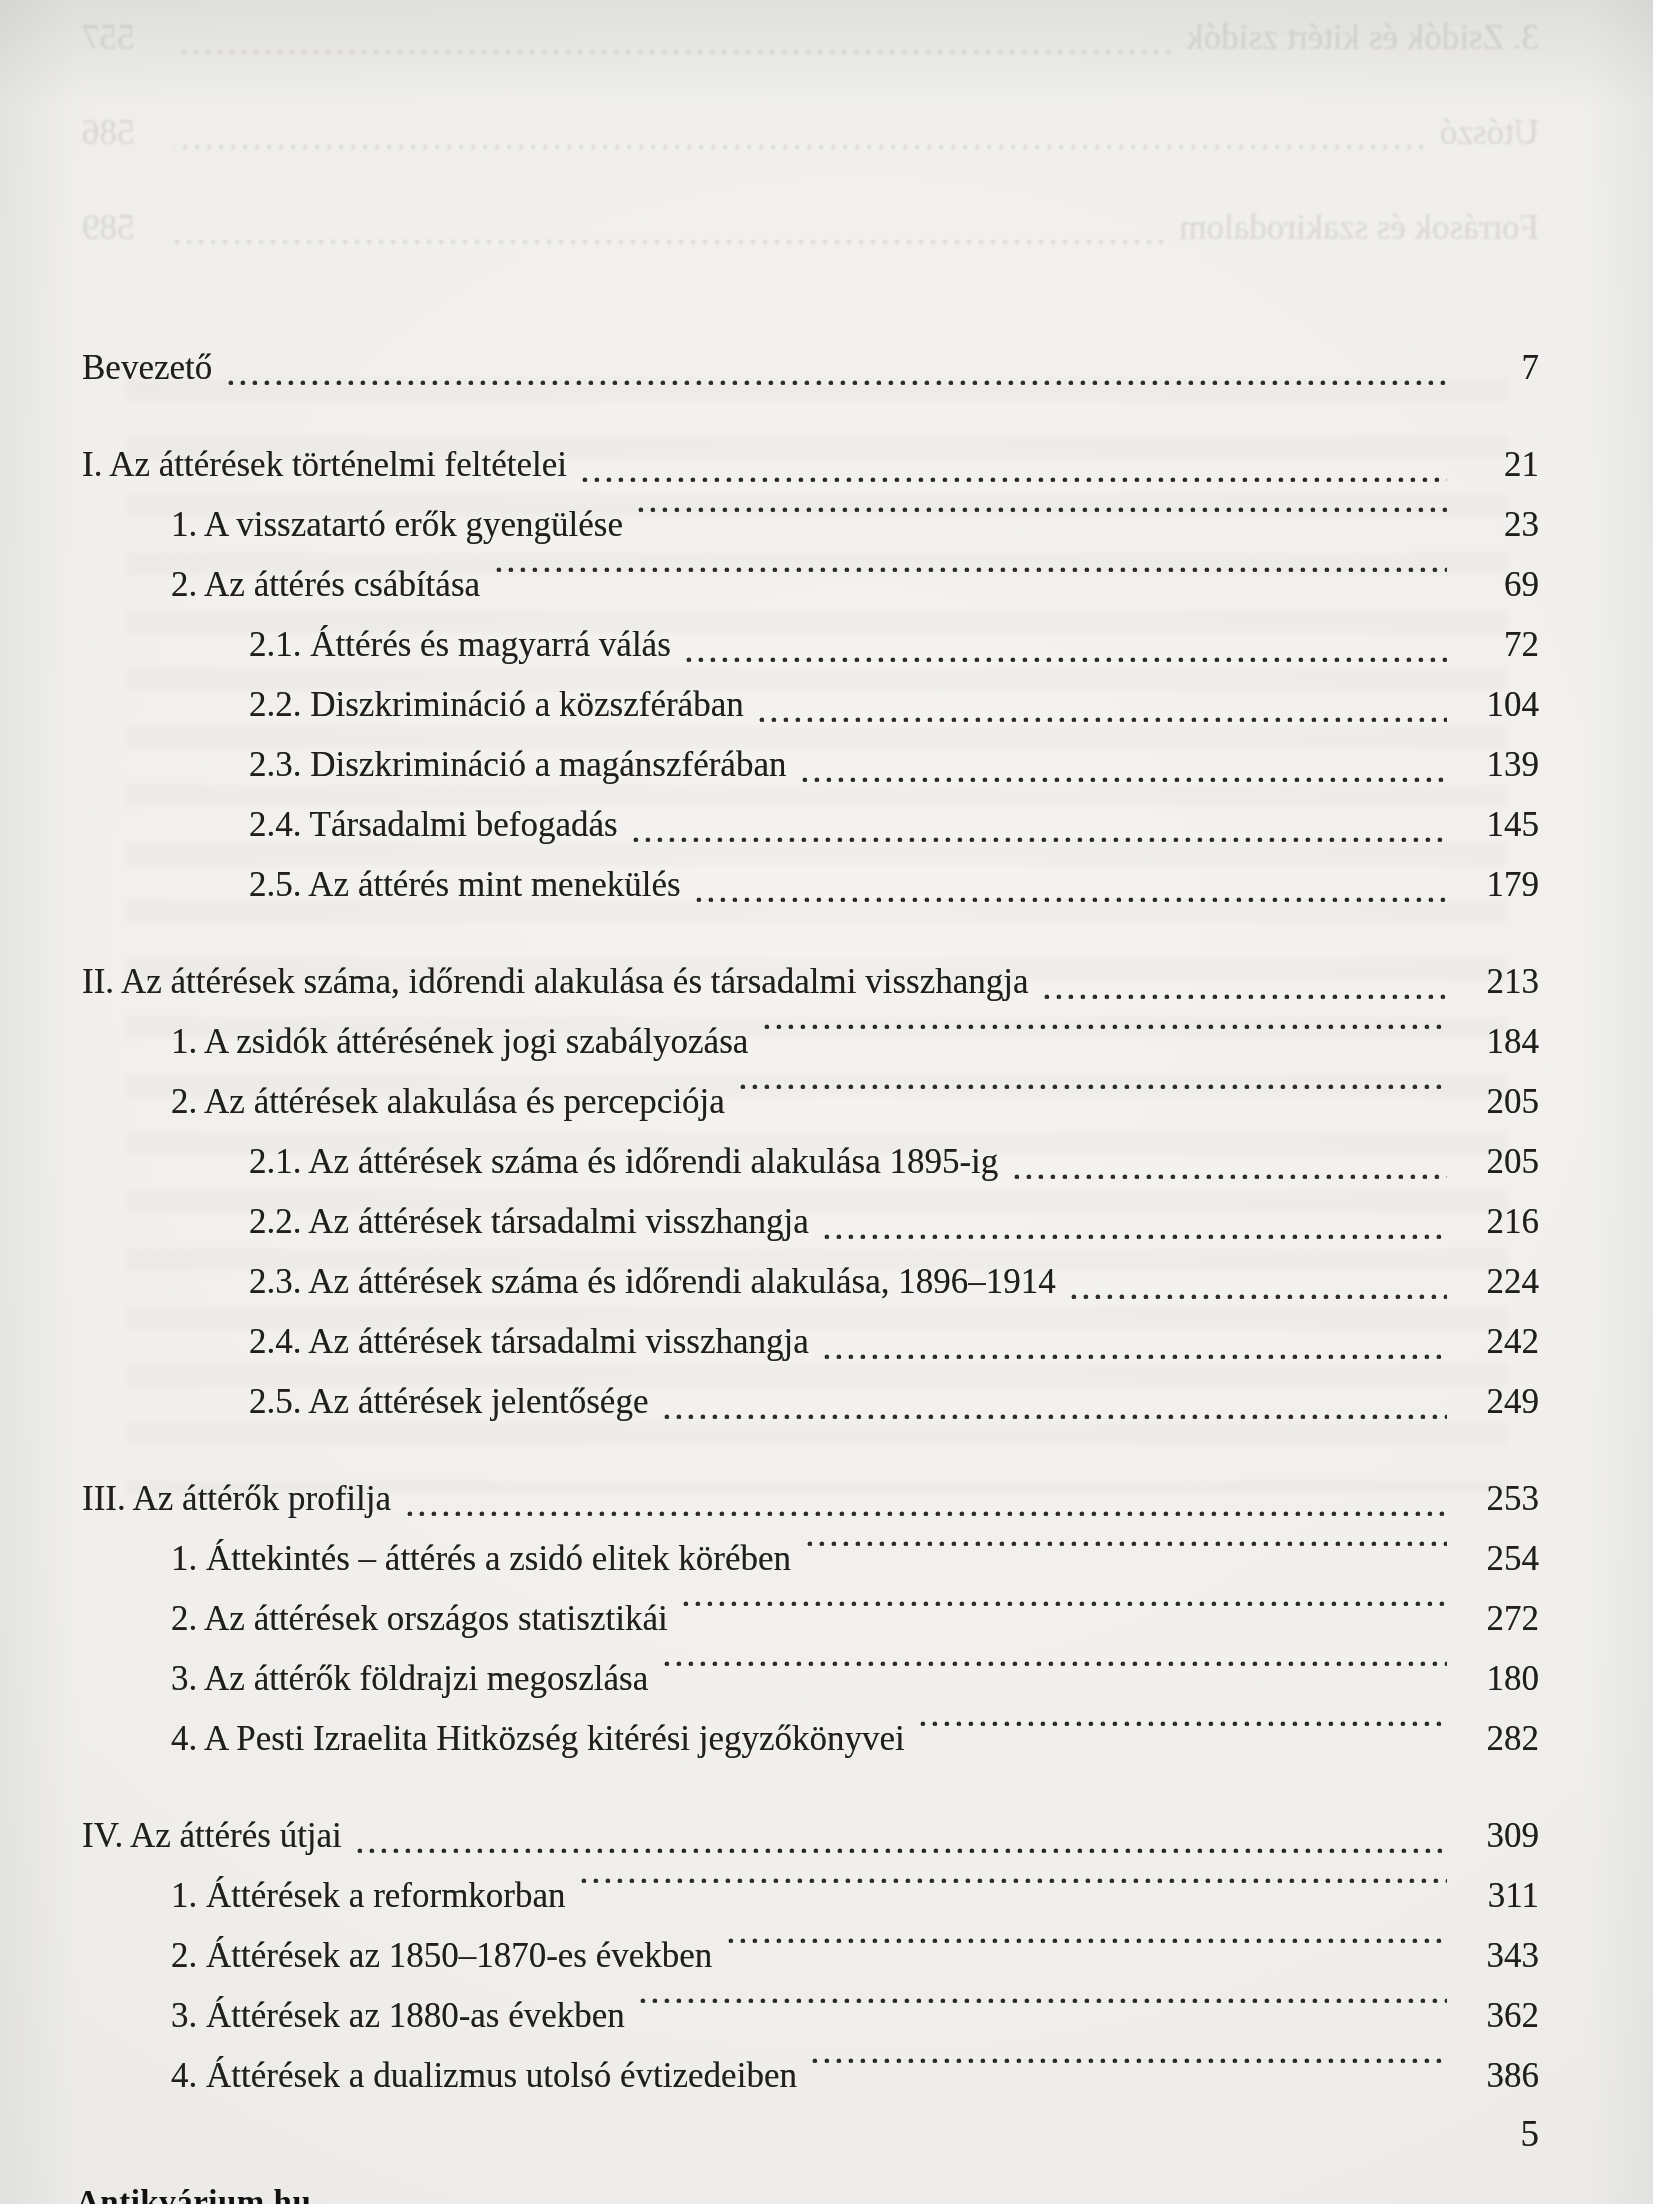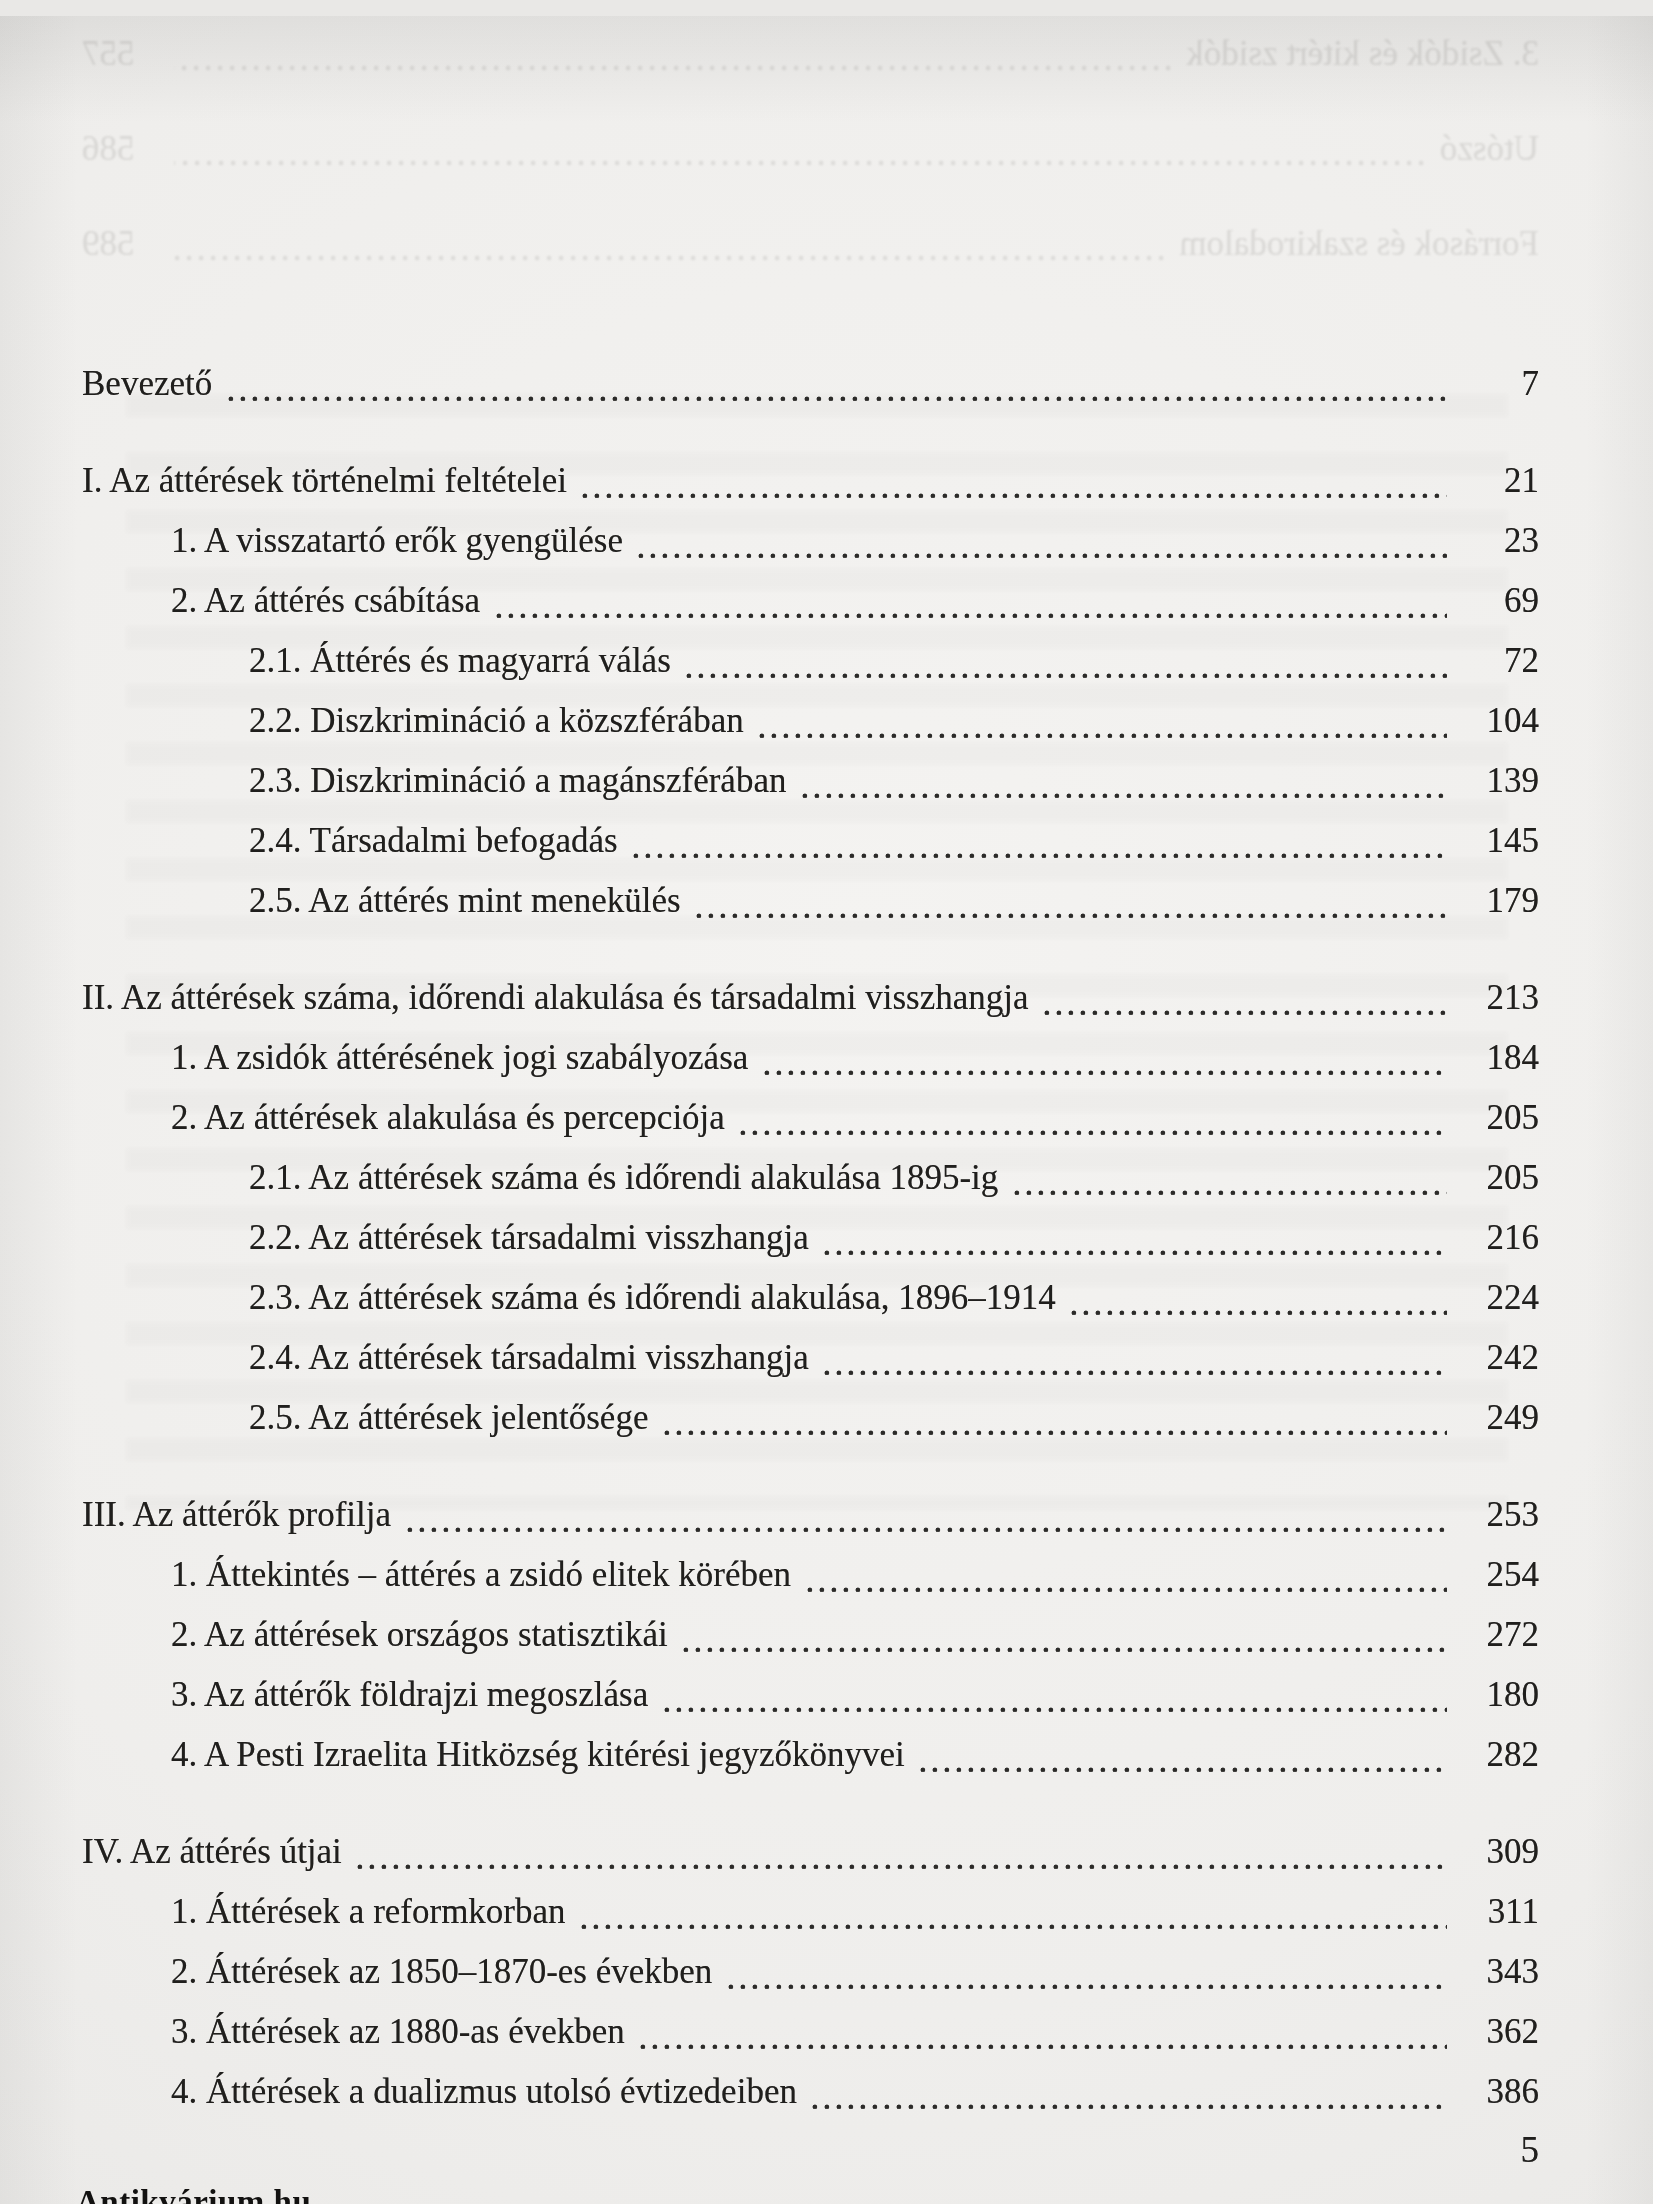--- a/index.html
+++ b/index.html
@@ -16,21 +16,20 @@
 
   
   .page {
     position: absolute;
     inset: 0;
     background:
       linear-gradient(180deg, rgba(110,110,108,.12) 0%, rgba(110,110,108,0) 107px),
       linear-gradient(90deg, rgba(110,110,108,.08) 0%, rgba(110,110,108,0) 78px),
       linear-gradient(270deg, rgba(110,110,108,.07) 0%, rgba(110,110,108,0) 68px),
       radial-gradient(ellipse 120% 90% at 52% 42%, #f4f3f1 0%, #efeeec 55%, #e7e6e4 100%);
-    margin-top: 16px;
   }
 
   
   .ghost {
     position: absolute;
     left: 126px; right: 146px; top: 378px; height: 1116px;
     opacity: .035;
     filter: blur(1.9px);
     background: repeating-linear-gradient(180deg,
       rgba(60,58,55,.6) 0 23px, rgba(0,0,0,0) 23px 58px);
@@ -65,21 +64,21 @@
     line-height: 60px;
     white-space: nowrap;
   }
   .row .label { text-shadow: 0 0 0.6px rgba(25,24,22,.55); }
   .row .pagenum {
     min-width: 82px;
     text-align: right;
     text-shadow: 0 0 0.6px rgba(25,24,22,.55);
   }
 
-  .lv1 { padding-left: 89px; }
+  .lv1 { padding-left: 89px; align-items: center; }
   .lv2 { padding-left: 167px; align-items: flex-end; }
 
   .leader { flex: 1 1 auto; position: relative; margin: 0 7.8px 0 13.6px; }
   .leader::after {
     content: "";
     position: absolute; left: 1.9px; right: 1.9px; bottom: 12.6px; height: 5.8px;
     background-image: radial-gradient(circle at 2.9px 2.9px, #2c2b29 2px, rgba(0,0,0,0) 2.7px);
     background-size: 12px 5.8px;
     background-repeat: repeat-x;
   }

